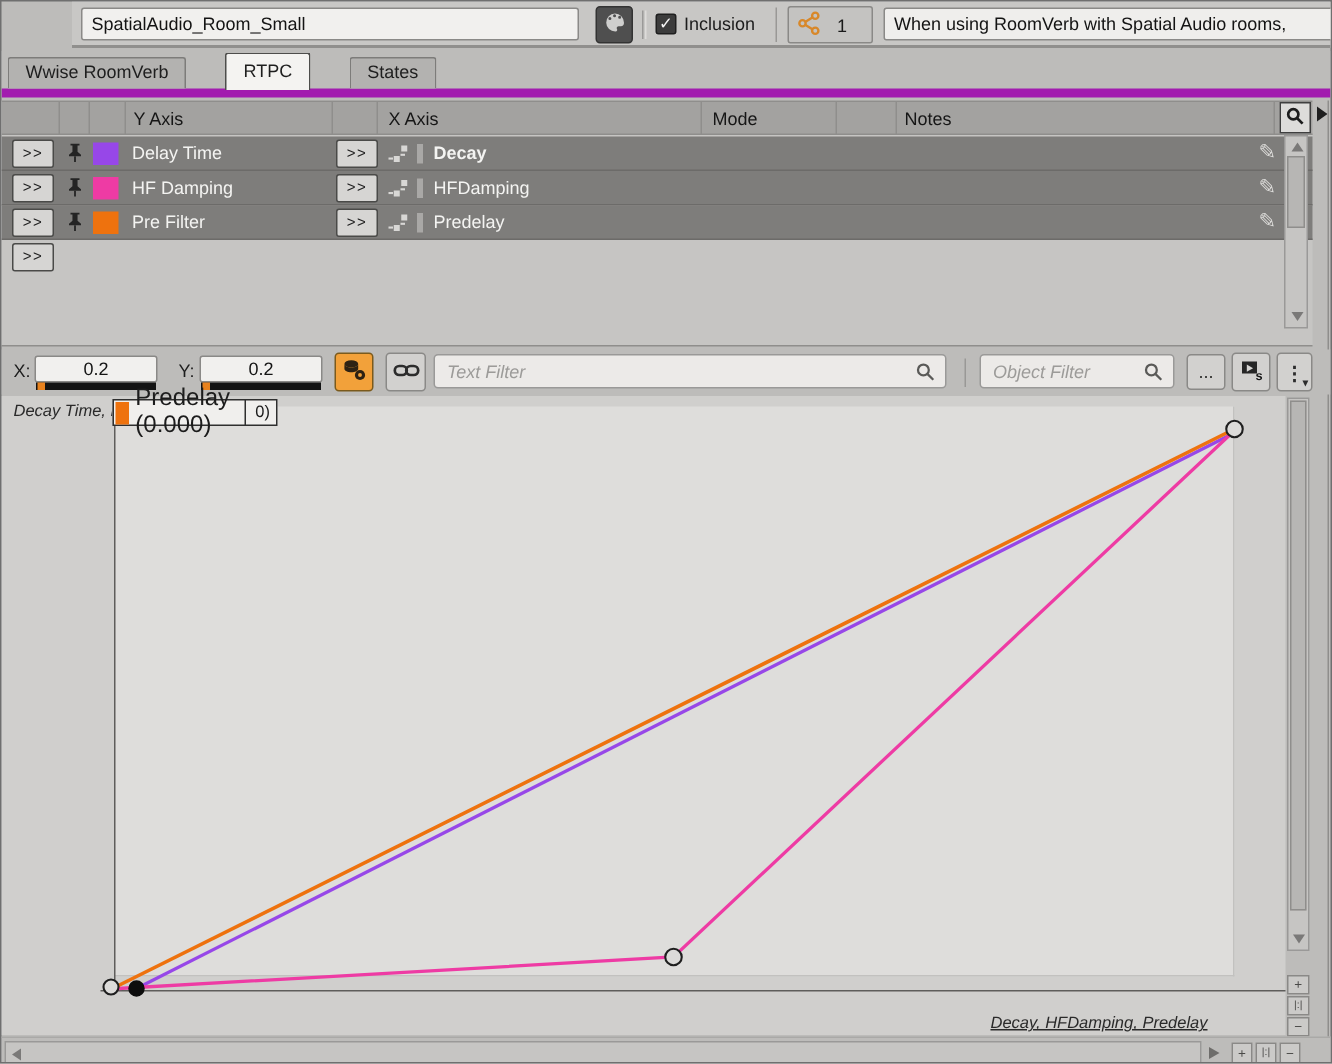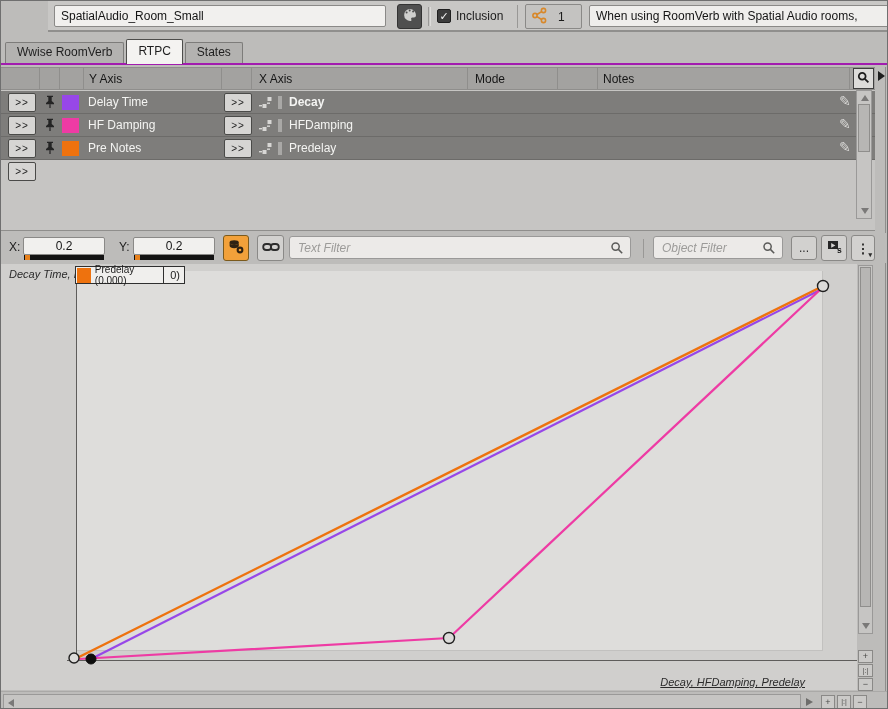--- a/index.html
+++ b/index.html
@@ -13,21 +13,21 @@
   .txtfield { background:#f1f0ee; border:1px solid #8a8987; border-radius:2px; font-family:"Liberation Sans",sans-serif;
               font-size:12px; color:#141414; padding:0 6px; outline:none; }
   .darkbtn { background:#4f4f4f; border:1px solid #333; border-radius:3px; display:flex; align-items:center; justify-content:center; }
   .grip { border-left:1px solid #9a9998; border-right:1px solid #dddcda; }
   .checkbox { background:#3c3c3c; border:1px solid #1f1f1f; border-radius:2px; color:#f5f5f5; font-size:11px;
               display:flex; align-items:center; justify-content:center; line-height:1; }
   .sharebox { background:#c4c3c1; border:1px solid #8a8987; border-radius:2px; display:flex; align-items:center; }
 
   
   .tabstrip { position:absolute; left:0; top:33px; width:100%; height:31px; display:flex; align-items:flex-end; padding-left:4px;
-              border-bottom:2px solid #a21caf; background:#bdbcba; }
+              border-bottom:6px solid #a21caf; background:#bdbcba;gap:24px; }
   .tab { height:21px; padding:2px 11px 0; background:#b3b2b0; border:1px solid #7d7c7a; border-bottom:none;
          border-radius:2px 2px 0 0; margin-right:2px; color:#1e1e1e; cursor:default; }
   .tab.active { height:25px; padding-top:4px; background:#f4f3f1; border-color:#4d4d4b; margin-bottom:-1px; z-index:2; }
 
   
   .table-area { position:absolute; left:0; top:66px; width:874px; height:163px; background:#c6c5c3; border-top:1px solid #8f8e8c; }
   .thead { position:absolute; left:0; top:0; width:100%; height:22px; background:#a3a2a0; border-bottom:1px solid #8f8e8c; }
   .hsep { position:absolute; top:0; width:1px; height:22px; background:#8f8e8c; }
   .hlabel { position:absolute; top:4px; color:#161616; }
   .trow { position:absolute; left:0; width:874px; height:23px; background:#7e7d7b; border-bottom:1px solid #6c6b69; }
@@ -188,21 +188,21 @@
 
     <div class="trow" style="top:69px;">
       <div class="btn-sm">&gt;&gt;</div>
       <span class="abs" style="left:42px; top:4px;">
         <svg width="14" height="14" viewBox="0 0 14 14">
             <path fill="#242424" d="M4 .8h6V2H8.7v4.1l2.3 2v1.1H3V8.1l2.3-2V2H4z"></path>
             <rect x="6.4" y="9.2" width="1.2" height="3.8" fill="#242424"></rect>
           </svg>
       </span>
       <div class="swatch" style="background: rgb(238, 114, 14);"></div>
-      <div class="rowlabel" style="left:87px;">Pre Notes</div>
+      <div class="rowlabel" style="left:87px;">Pre Filter</div>
       <div class="btn-sm second">&gt;&gt;</div>
       <span class="abs" style="left:257px; top:5px;">
         <svg width="16" height="14" viewBox="0 0 16 14">
             <g fill="#d8d7d5">
               <rect x="1" y="9" width="3" height="1.4"></rect>
               <rect x="4.5" y="8" width="4" height="4"></rect>
               <rect x="9.5" y="1" width="4" height="4"></rect>
               <rect x="9" y="6.5" width="3" height="1.4"></rect>
             </g>
           </svg>
@@ -308,21 +308,21 @@
         <circle cx="448" cy="374" r="5.5" fill="#dcdbd9" stroke="#1f1f1f" stroke-width="1.4"></circle>
         <circle cx="822" cy="22" r="5.5" fill="#dcdbd9" stroke="#1f1f1f" stroke-width="1.4"></circle>
       </svg>
 
     <div class="glabel" style="left:8px; top:4px;">Decay Time, HF</div>
     <div class="tipbox" style="left:74px; width:110px; z-index:2; justify-content:flex-end; padding-right:4px; font-size:11px;">
       <span>0)</span>
     </div>
     <div class="tipbox" style="left:74px; width:89px; z-index:3;">
       <div style="width: 15px; height: 15px; margin-left: 1px; background: rgb(238, 114, 14);"></div>
-      <span style="font-size:10px; margin-left:4px;">Predelay (0.000)</span>
+      <span style="font-size:16px; margin-left:4px;">Predelay (0.000)</span>
     </div>
     <div class="glabel" style="top:412px; right:52px;text-decoration:underline;">Decay, HFDamping, Predelay</div>
   </div>
 
   <div class="sb-track abs" style="left:857px; top:264px; width:15px; height:369px;">
     <div class="sb-thumb abs" style="left:1px; top:1px; width:11px; height:340px;"></div>
     <div class="arrow" style="left:3px; bottom:4px; border-left:4px solid transparent; border-right:4px solid transparent; border-top:6px solid #7a7978;"></div>
   </div>
   <div class="zbtn" style="left:857px; top:649px;">+</div>
   <div class="zbtn" style="left:857px; top:663px; font-size:7px;">|:|</div>

